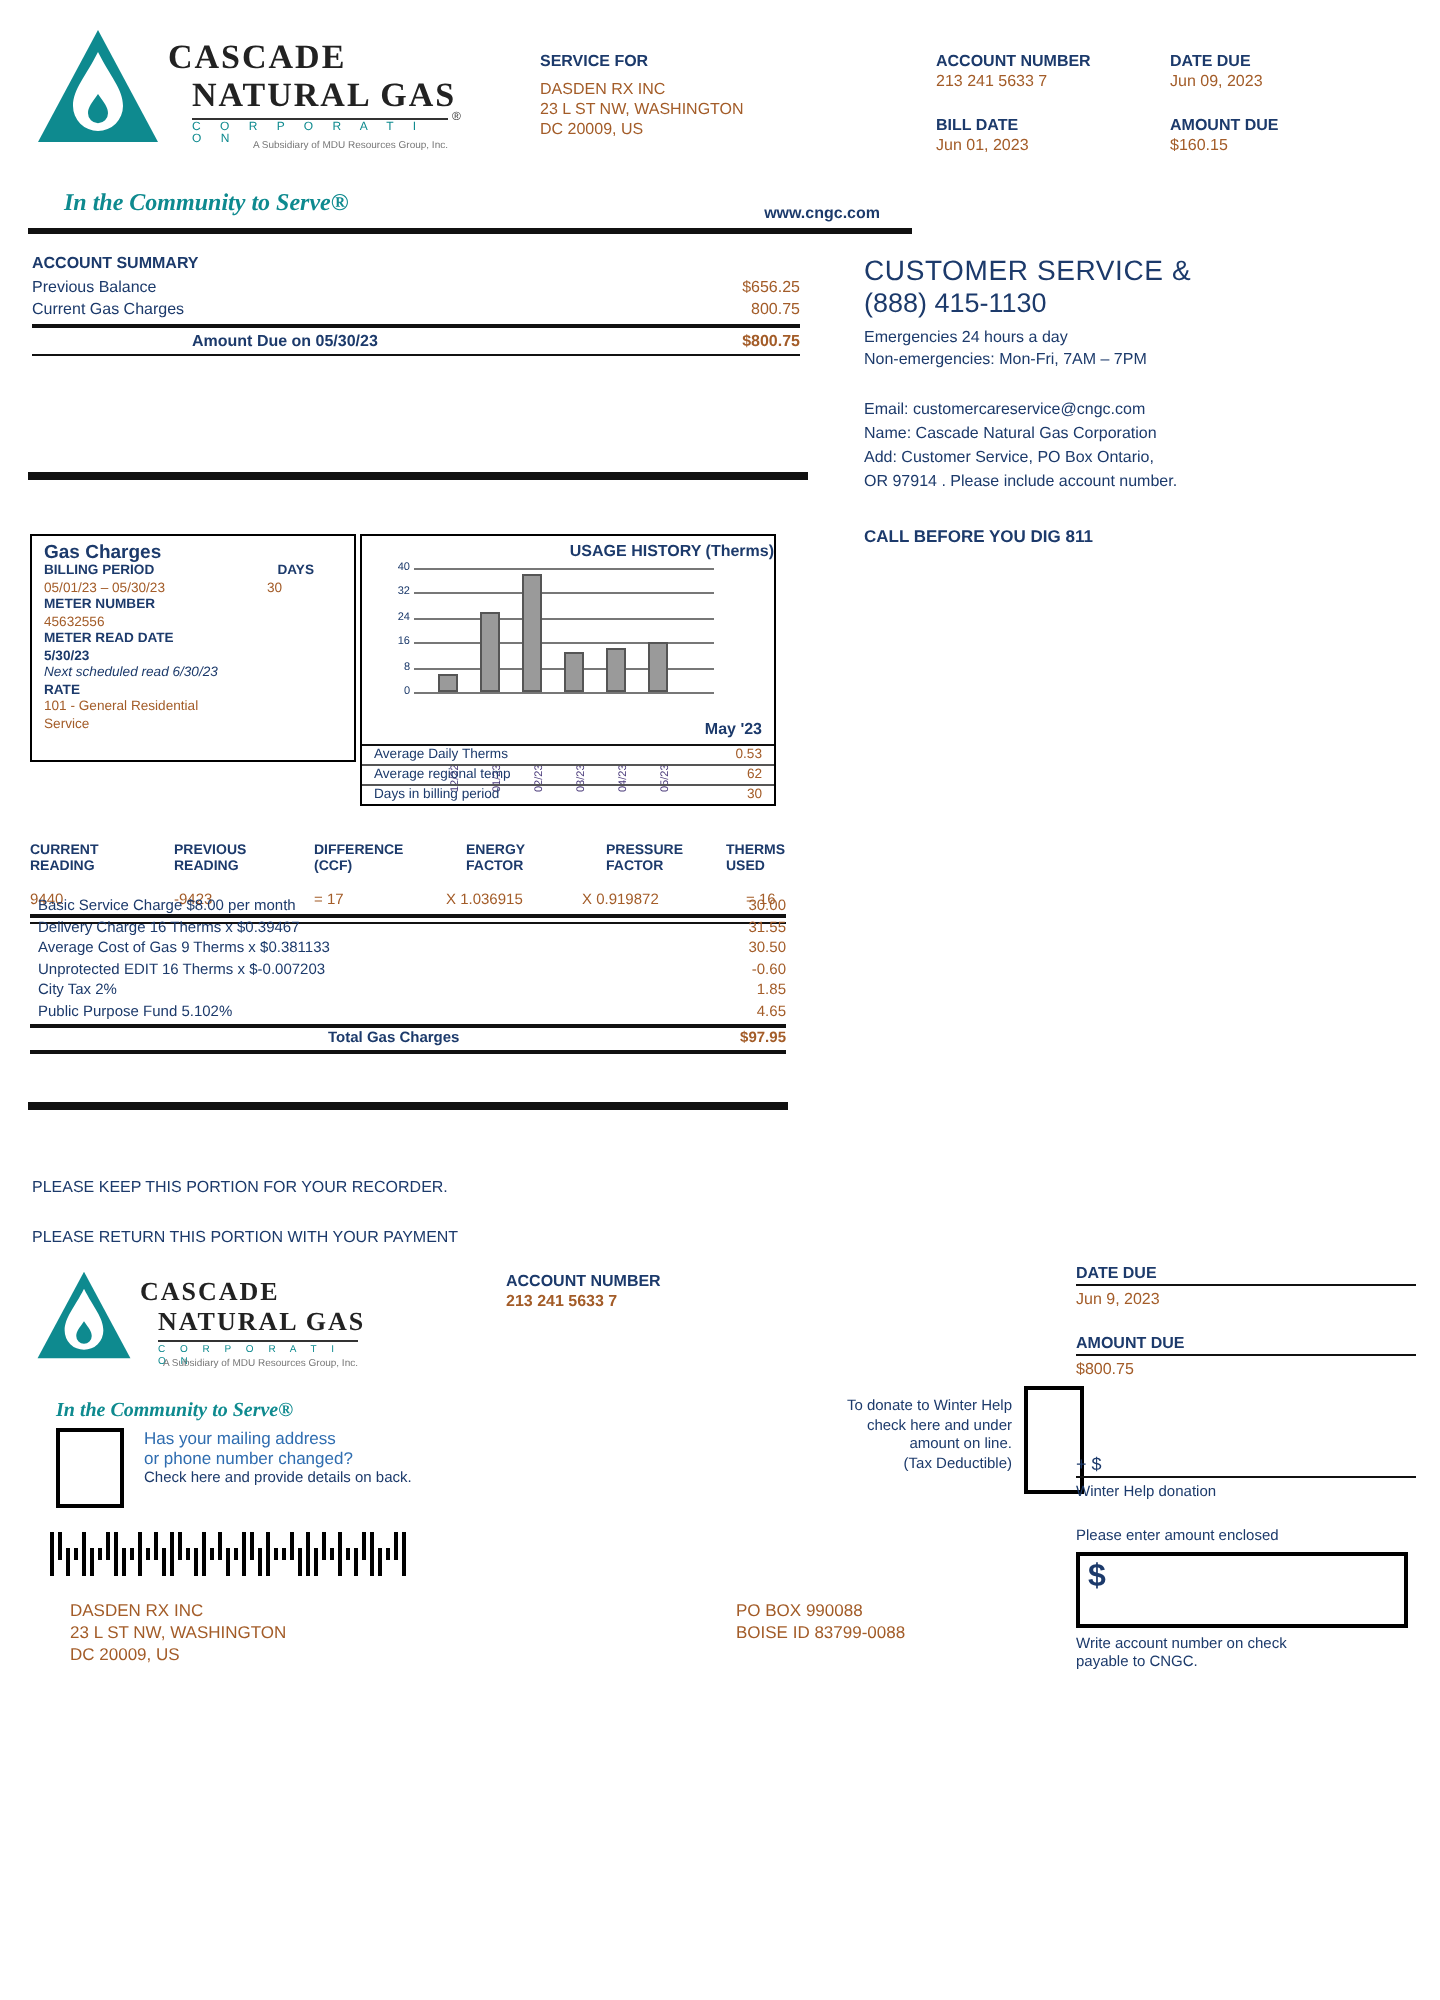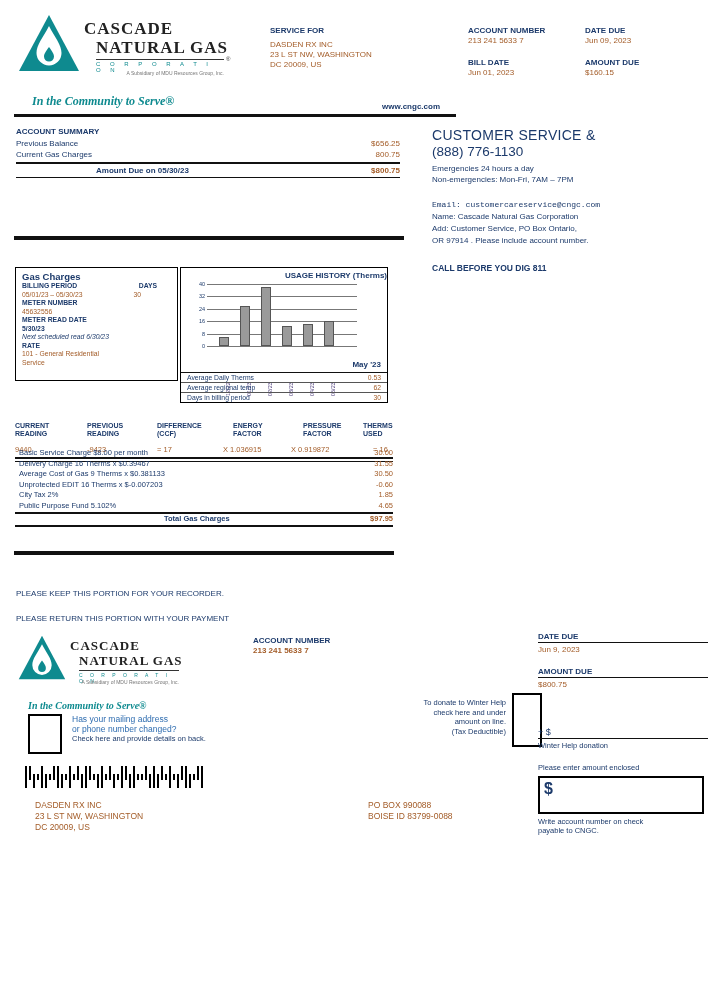--- a/index.html
+++ b/index.html
@@ -93,24 +93,24 @@
     <div class="rule" style="height:2px;margin-top:3px;"></div>
     <div class="row" style="font-size:8px;margin-top:2px;font-weight:bold;border-bottom:1.5px solid #111;padding-bottom:2px;">
       <span class="nvy" style="margin-left:80px;">Amount Due on 05/30/23</span>
       <span class="val">$800.75</span>
     </div>
   </div>
   <div class="abs rule" style="left:14px;top:236px;width:390px;height:3.5px;"></div>
 
   <div class="abs" style="left:432px;top:127px;width:270px;">
     <div class="nvy" style="font-size:14px;letter-spacing:0.3px;">CUSTOMER SERVICE &amp;</div>
-    <div class="nvy" style="font-size:13.5px;margin-top:1px;">(888) 776-1130</div>
+    <div class="nvy" style="font-size:13.5px;margin-top:1px;">(888) 415-1130</div>
     <div class="nvy" style="font-size:8px;margin-top:5px;">Emergencies 24 hours a day</div>
     <div class="nvy" style="font-size:8px;margin-top:2px;">Non-emergencies: Mon-Fri, 7AM – 7PM</div>
-    <div class="nvy" style="font-size:8px;margin-top:16px;font-family:Liberation Mono, monospace;">Email: customercareservice@cngc.com</div>
+    <div class="nvy" style="font-size:8px;margin-top:16px;">Email: customercareservice@cngc.com</div>
     <div class="nvy" style="font-size:8px;margin-top:3px;">Name: Cascade Natural Gas Corporation</div>
     <div class="nvy" style="font-size:8px;margin-top:3px;">Add: Customer Service, PO Box Ontario,</div>
     <div class="nvy" style="font-size:8px;margin-top:3px;">OR 97914 . Please include account number.</div>
     <div class="lbl" style="font-size:8.5px;margin-top:18px;">CALL BEFORE YOU DIG 811</div>
   </div>
 
   <div class="abs box" style="left:15px;top:267px;width:163px;height:114px;padding:3px 6px;">
     <div class="lbl" style="font-size:9.5px;">Gas Charges</div>
     <div class="row" style="font-size:6.8px;line-height:8.5px;">
       <span class="lbl">BILLING PERIOD</span>

